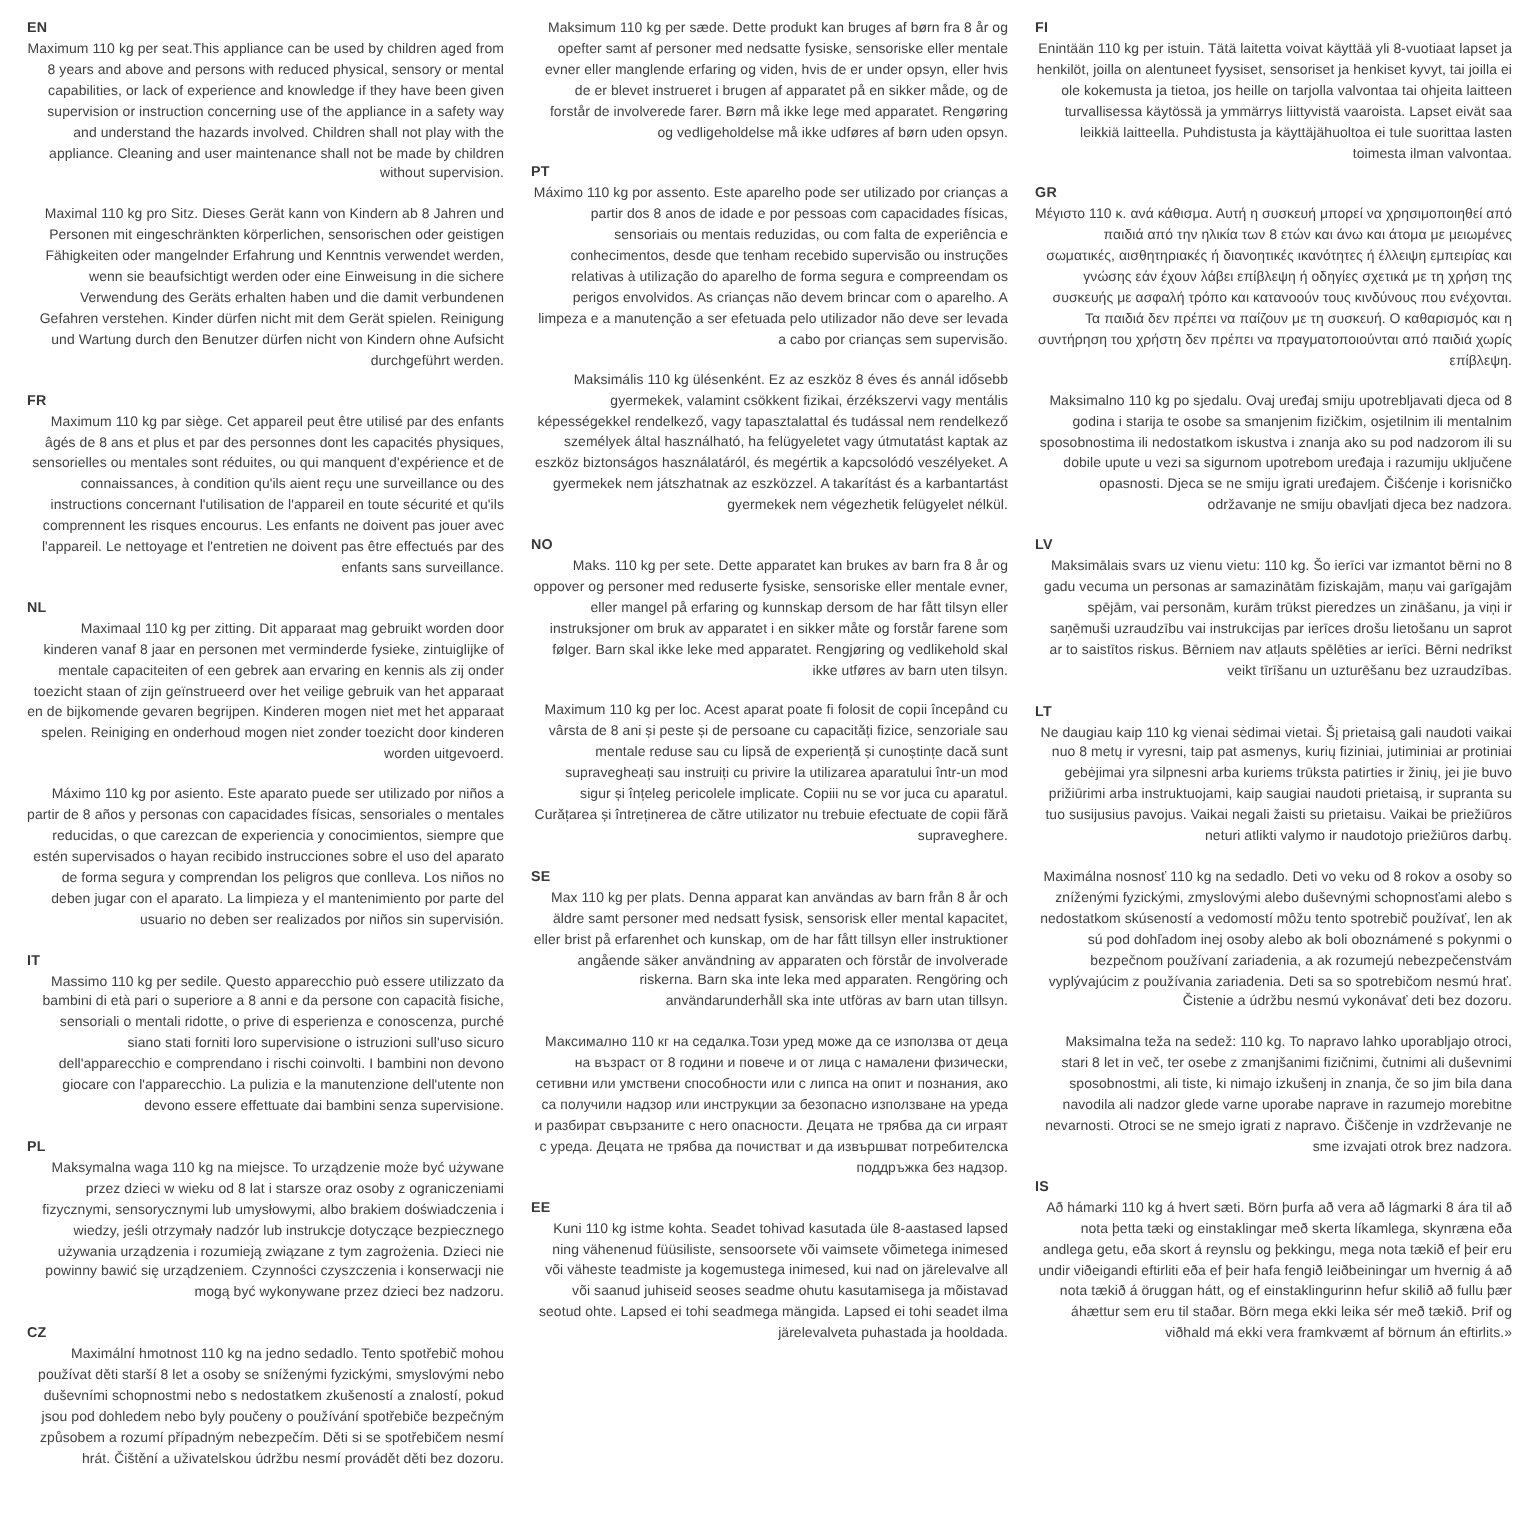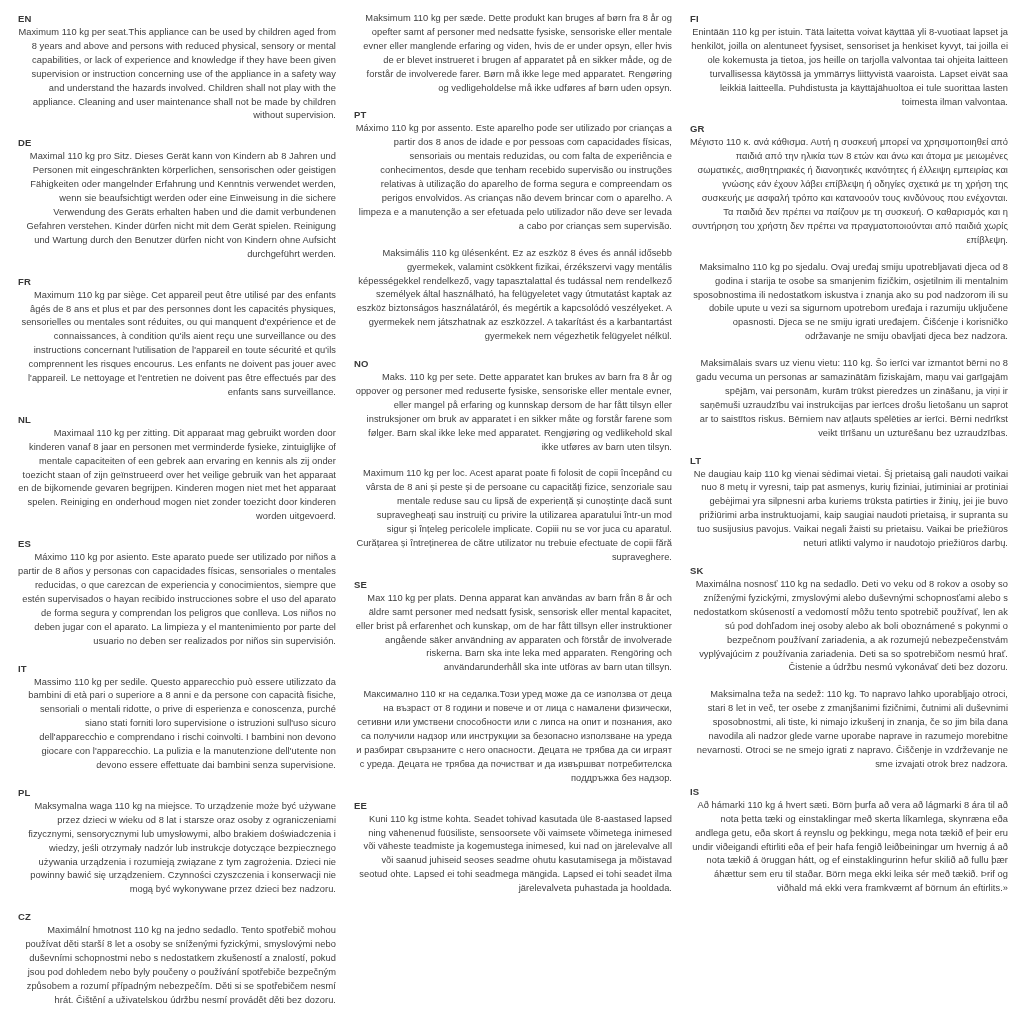--- a/index.html
+++ b/index.html
@@ -43,33 +43,31 @@
 <body>
 
 <div class="page">
 
   <div class="col">
     <section class="block">
       <div class="lang-code">EN</div>
       <p class="lang-text">Maximum 110 kg per seat.This appliance can be used by children aged from 8 years and above and persons with reduced physical, sensory or mental capabilities, or lack of experience and knowledge if they have been given supervision or instruction concerning use of the appliance in a safety way and understand the hazards involved. Children shall not play with the appliance. Cleaning and user maintenance shall not be made by children without supervision.</p>
     </section>
     <section class="block">
-      <div class="lang-code">DE</div>
       <p class="lang-text">Maximal 110 kg pro Sitz. Dieses Gerät kann von Kindern ab 8 Jahren und Personen mit eingeschränkten körperlichen, sensorischen oder geistigen Fähigkeiten oder mangelnder Erfahrung und Kenntnis verwendet werden, wenn sie beaufsichtigt werden oder eine Einweisung in die sichere Verwendung des Geräts erhalten haben und die damit verbundenen Gefahren verstehen. Kinder dürfen nicht mit dem Gerät spielen. Reinigung und Wartung durch den Benutzer dürfen nicht von Kindern ohne Aufsicht durchgeführt werden.</p>
     </section>
     <section class="block">
       <div class="lang-code">FR</div>
       <p class="lang-text">Maximum 110 kg par siège. Cet appareil peut être utilisé par des enfants âgés de 8 ans et plus et par des personnes dont les capacités physiques, sensorielles ou mentales sont réduites, ou qui manquent d'expérience et de connaissances, à condition qu'ils aient reçu une surveillance ou des instructions concernant l'utilisation de l'appareil en toute sécurité et qu'ils comprennent les risques encourus. Les enfants ne doivent pas jouer avec l'appareil. Le nettoyage et l'entretien ne doivent pas être effectués par des enfants sans surveillance.</p>
     </section>
     <section class="block">
       <div class="lang-code">NL</div>
       <p class="lang-text">Maximaal 110 kg per zitting. Dit apparaat mag gebruikt worden door kinderen vanaf 8 jaar en personen met verminderde fysieke, zintuiglijke of mentale capaciteiten of een gebrek aan ervaring en kennis als zij onder toezicht staan of zijn geïnstrueerd over het veilige gebruik van het apparaat en de bijkomende gevaren begrijpen. Kinderen mogen niet met het apparaat spelen. Reiniging en onderhoud mogen niet zonder toezicht door kinderen worden uitgevoerd.</p>
     </section>
     <section class="block">
-      <div class="lang-code">ES</div>
       <p class="lang-text">Máximo 110 kg por asiento. Este aparato puede ser utilizado por niños a partir de 8 años y personas con capacidades físicas, sensoriales o mentales reducidas, o que carezcan de experiencia y conocimientos, siempre que estén supervisados o hayan recibido instrucciones sobre el uso del aparato de forma segura y comprendan los peligros que conlleva. Los niños no deben jugar con el aparato. La limpieza y el mantenimiento por parte del usuario no deben ser realizados por niños sin supervisión.</p>
     </section>
     <section class="block">
       <div class="lang-code">IT</div>
       <p class="lang-text">Massimo 110 kg per sedile. Questo apparecchio può essere utilizzato da bambini di età pari o superiore a 8 anni e da persone con capacità fisiche, sensoriali o mentali ridotte, o prive di esperienza e conoscenza, purché siano stati forniti loro supervisione o istruzioni sull'uso sicuro dell'apparecchio e comprendano i rischi coinvolti. I bambini non devono giocare con l'apparecchio. La pulizia e la manutenzione dell'utente non devono essere effettuate dai bambini senza supervisione.</p>
     </section>
     <section class="block">
       <div class="lang-code">PL</div>
       <p class="lang-text">Maksymalna waga 110 kg na miejsce. To urządzenie może być używane przez dzieci w wieku od 8 lat i starsze oraz osoby z ograniczeniami fizycznymi, sensorycznymi lub umysłowymi, albo brakiem doświadczenia i wiedzy, jeśli otrzymały nadzór lub instrukcje dotyczące bezpiecznego używania urządzenia i rozumieją związane z tym zagrożenia. Dzieci nie powinny bawić się urządzeniem. Czynności czyszczenia i konserwacji nie mogą być wykonywane przez dzieci bez nadzoru.</p>
     </section>
@@ -116,28 +114,28 @@
       <p class="lang-text">Enintään 110 kg per istuin. Tätä laitetta voivat käyttää yli 8-vuotiaat lapset ja henkilöt, joilla on alentuneet fyysiset, sensoriset ja henkiset kyvyt, tai joilla ei ole kokemusta ja tietoa, jos heille on tarjolla valvontaa tai ohjeita laitteen turvallisessa käytössä ja ymmärrys liittyvistä vaaroista. Lapset eivät saa leikkiä laitteella. Puhdistusta ja käyttäjähuoltoa ei tule suorittaa lasten toimesta ilman valvontaa.</p>
     </section>
     <section class="block">
       <div class="lang-code">GR</div>
       <p class="lang-text">Μέγιστο 110 κ. ανά κάθισμα. Αυτή η συσκευή μπορεί να χρησιμοποιηθεί από παιδιά από την ηλικία των 8 ετών και άνω και άτομα με μειωμένες σωματικές, αισθητηριακές ή διανοητικές ικανότητες ή έλλειψη εμπειρίας και γνώσης εάν έχουν λάβει επίβλεψη ή οδηγίες σχετικά με τη χρήση της συσκευής με ασφαλή τρόπο και κατανοούν τους κινδύνους που ενέχονται. Τα παιδιά δεν πρέπει να παίζουν με τη συσκευή. Ο καθαρισμός και η συντήρηση του χρήστη δεν πρέπει να πραγματοποιούνται από παιδιά χωρίς επίβλεψη.</p>
     </section>
     <section class="block">
       <p class="lang-text">Maksimalno 110 kg po sjedalu. Ovaj uređaj smiju upotrebljavati djeca od 8 godina i starija te osobe sa smanjenim fizičkim, osjetilnim ili mentalnim sposobnostima ili nedostatkom iskustva i znanja ako su pod nadzorom ili su dobile upute u vezi sa sigurnom upotrebom uređaja i razumiju uključene opasnosti. Djeca se ne smiju igrati uređajem. Čišćenje i korisničko održavanje ne smiju obavljati djeca bez nadzora.</p>
     </section>
     <section class="block">
+      <div class="lang-code">LV</div>
       <p class="lang-text">Maksimālais svars uz vienu vietu: 110 kg. Šo ierīci var izmantot bērni no 8 gadu vecuma un personas ar samazinātām fiziskajām, maņu vai garīgajām spējām, vai personām, kurām trūkst pieredzes un zināšanu, ja viņi ir saņēmuši uzraudzību vai instrukcijas par ierīces drošu lietošanu un saprot ar to saistītos riskus. Bērniem nav atļauts spēlēties ar ierīci. Bērni nedrīkst veikt tīrīšanu un uzturēšanu bez uzraudzības.</p>
     </section>
     <section class="block">
       <div class="lang-code">LT</div>
       <p class="lang-text">Ne daugiau kaip 110 kg vienai sėdimai vietai. Šį prietaisą gali naudoti vaikai nuo 8 metų ir vyresni, taip pat asmenys, kurių fiziniai, jutiminiai ar protiniai gebėjimai yra silpnesni arba kuriems trūksta patirties ir žinių, jei jie buvo prižiūrimi arba instruktuojami, kaip saugiai naudoti prietaisą, ir supranta su tuo susijusius pavojus. Vaikai negali žaisti su prietaisu. Vaikai be priežiūros neturi atlikti valymo ir naudotojo priežiūros darbų.</p>
     </section>
     <section class="block">
-      <div class="lang-code">SK</div>
       <p class="lang-text">Maximálna nosnosť 110 kg na sedadlo. Deti vo veku od 8 rokov a osoby so zníženými fyzickými, zmyslovými alebo duševnými schopnosťami alebo s nedostatkom skúseností a vedomostí môžu tento spotrebič používať, len ak sú pod dohľadom inej osoby alebo ak boli oboznámené s pokynmi o bezpečnom používaní zariadenia, a ak rozumejú nebezpečenstvám vyplývajúcim z používania zariadenia. Deti sa so spotrebičom nesmú hrať. Čistenie a údržbu nesmú vykonávať deti bez dozoru.</p>
     </section>
     <section class="block">
       <p class="lang-text">Maksimalna teža na sedež: 110 kg. To napravo lahko uporabljajo otroci, stari 8 let in več, ter osebe z zmanjšanimi fizičnimi, čutnimi ali duševnimi sposobnostmi, ali tiste, ki nimajo izkušenj in znanja, če so jim bila dana navodila ali nadzor glede varne uporabe naprave in razumejo morebitne nevarnosti. Otroci se ne smejo igrati z napravo. Čiščenje in vzdrževanje ne sme izvajati otrok brez nadzora.</p>
     </section>
     <section class="block">
       <div class="lang-code">IS</div>
       <p class="lang-text">Að hámarki 110 kg á hvert sæti. Börn þurfa að vera að lágmarki 8 ára til að nota þetta tæki og einstaklingar með skerta líkamlega, skynræna eða andlega getu, eða skort á reynslu og þekkingu, mega nota tækið ef þeir eru undir viðeigandi eftirliti eða ef þeir hafa fengið leiðbeiningar um hvernig á að nota tækið á öruggan hátt, og ef einstaklingurinn hefur skilið að fullu þær áhættur sem eru til staðar. Börn mega ekki leika sér með tækið. Þrif og viðhald má ekki vera framkvæmt af börnum án eftirlits.»</p>
     </section>
   </div>

